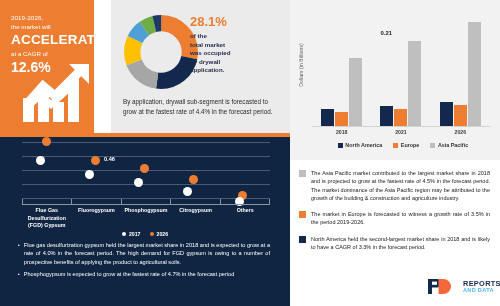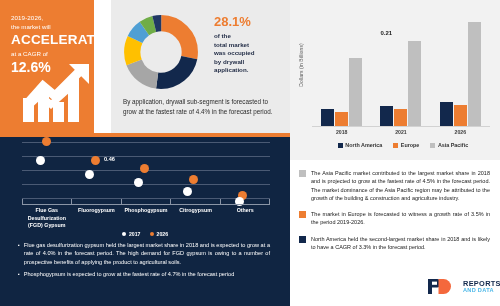--- a/index.html
+++ b/index.html
@@ -36,21 +36,21 @@
   }
 
   
   .panel-donut {
     position: absolute; left: 111px; top: 0; width: 179px; height: 133px;
     background: #ebebeb;
   }
   .donut-wrap { position: absolute; left: 12px; top: 14px; width: 76px; height: 76px; }
   .donut-svg { display:block; }
 
-  .stat-block { position: absolute; left: 103px; top: 14px; width: 80px; }
+  .stat-block { position: absolute; left: 79px; top: 14px; width: 80px; }
   .stat-pct { font-size: 13px; font-weight: bold; color: #ed7d31; line-height: 15px; }
   .stat-desc {
     font-size: 6.2px; font-weight: bold; color: #1f2a44;
     line-height: 8.6px; margin-top: 3px;
   }
   .donut-note {
     position: absolute; left: 12px; top: 97px; width: 160px;
     font-size: 6.3px; line-height: 9.6px; color: #2b2b2b;
   }
 

